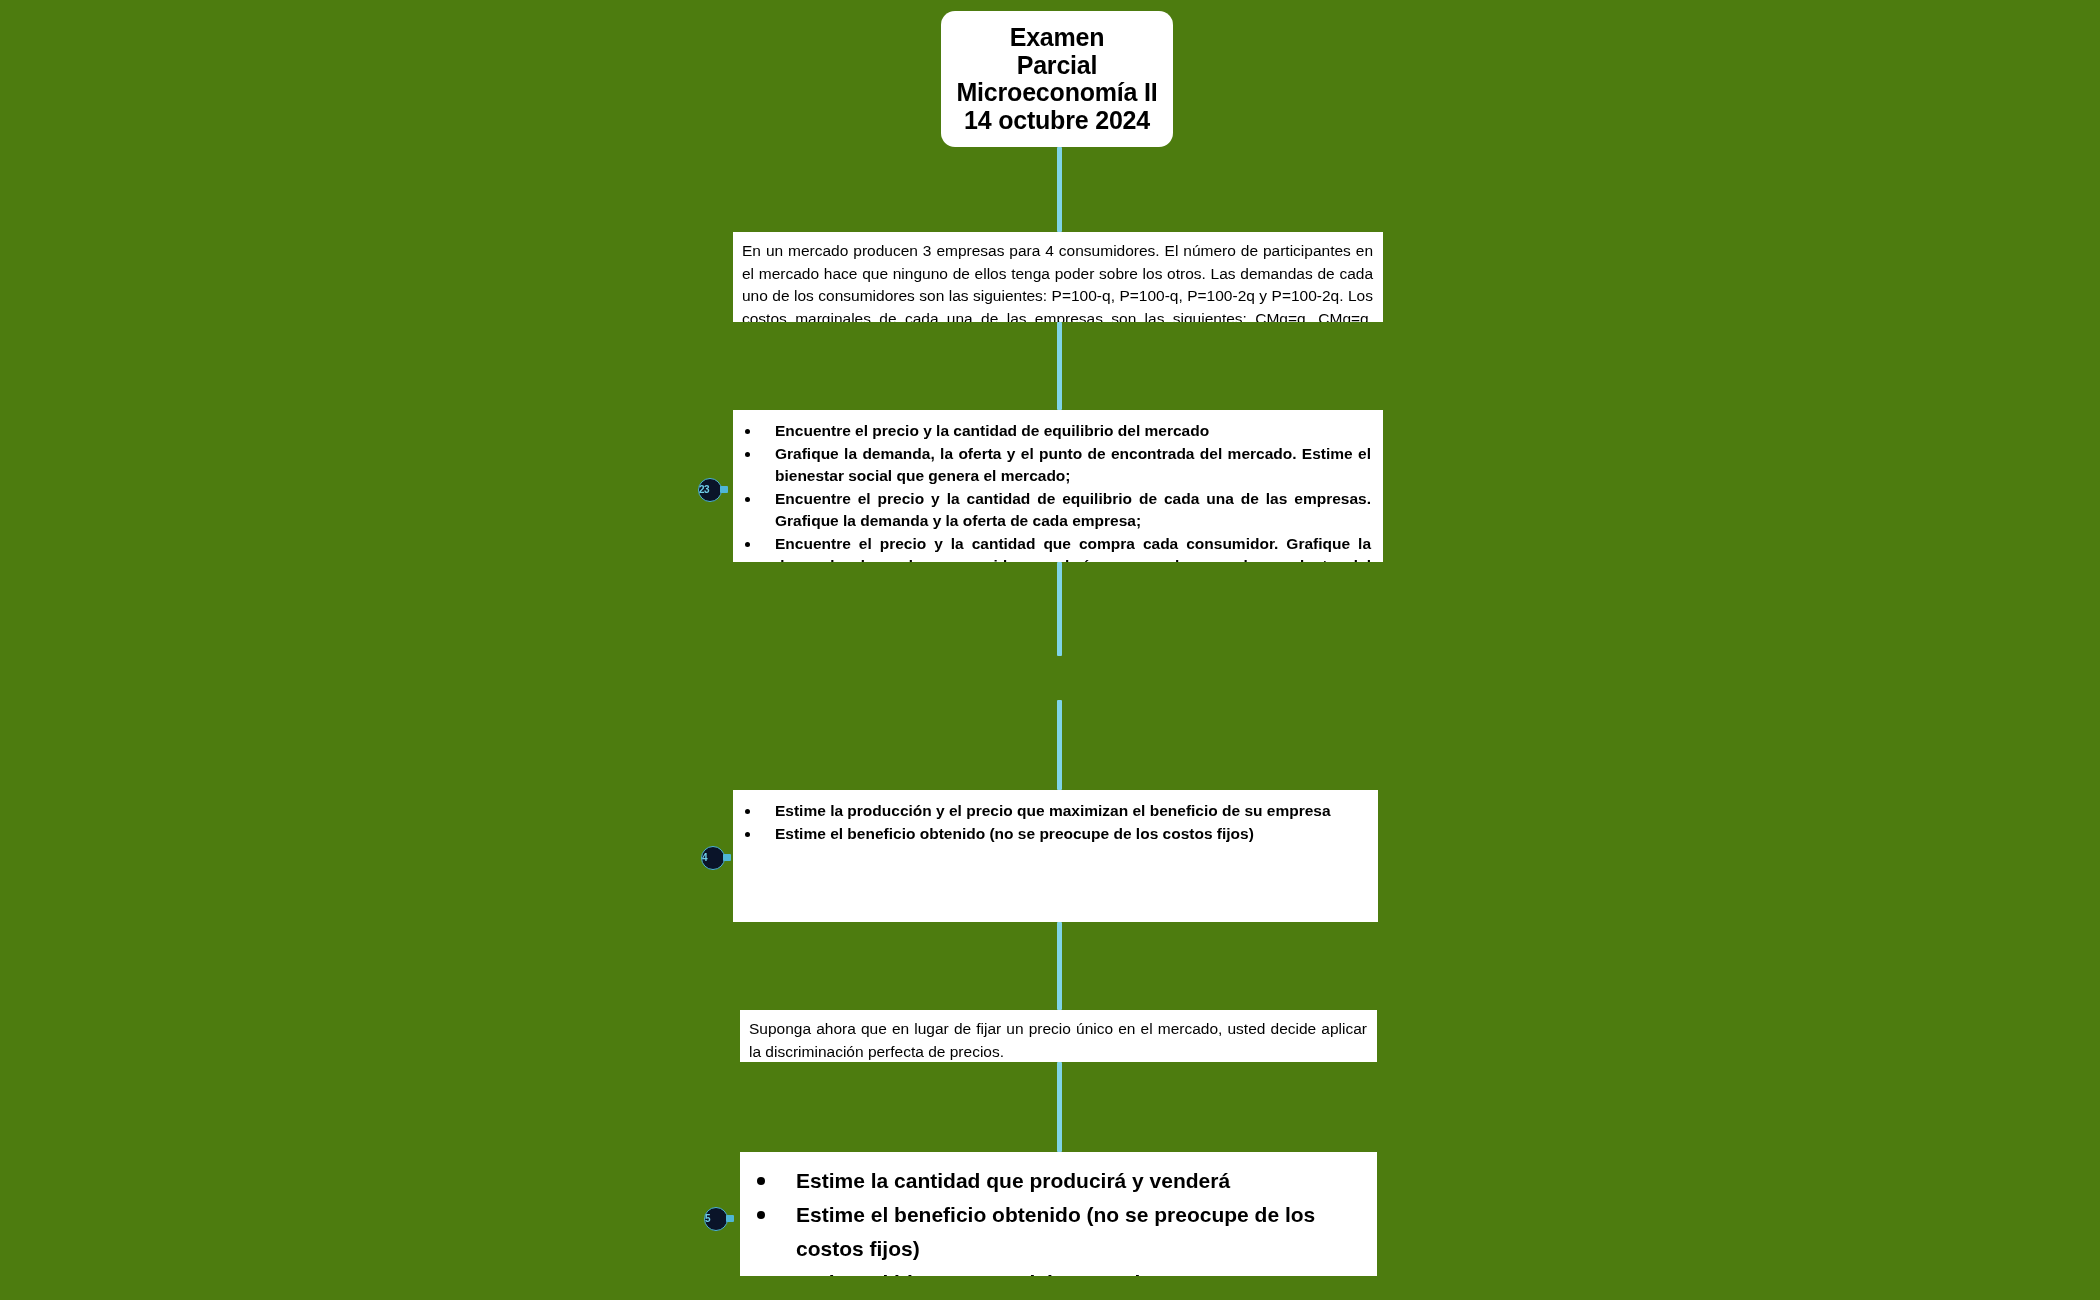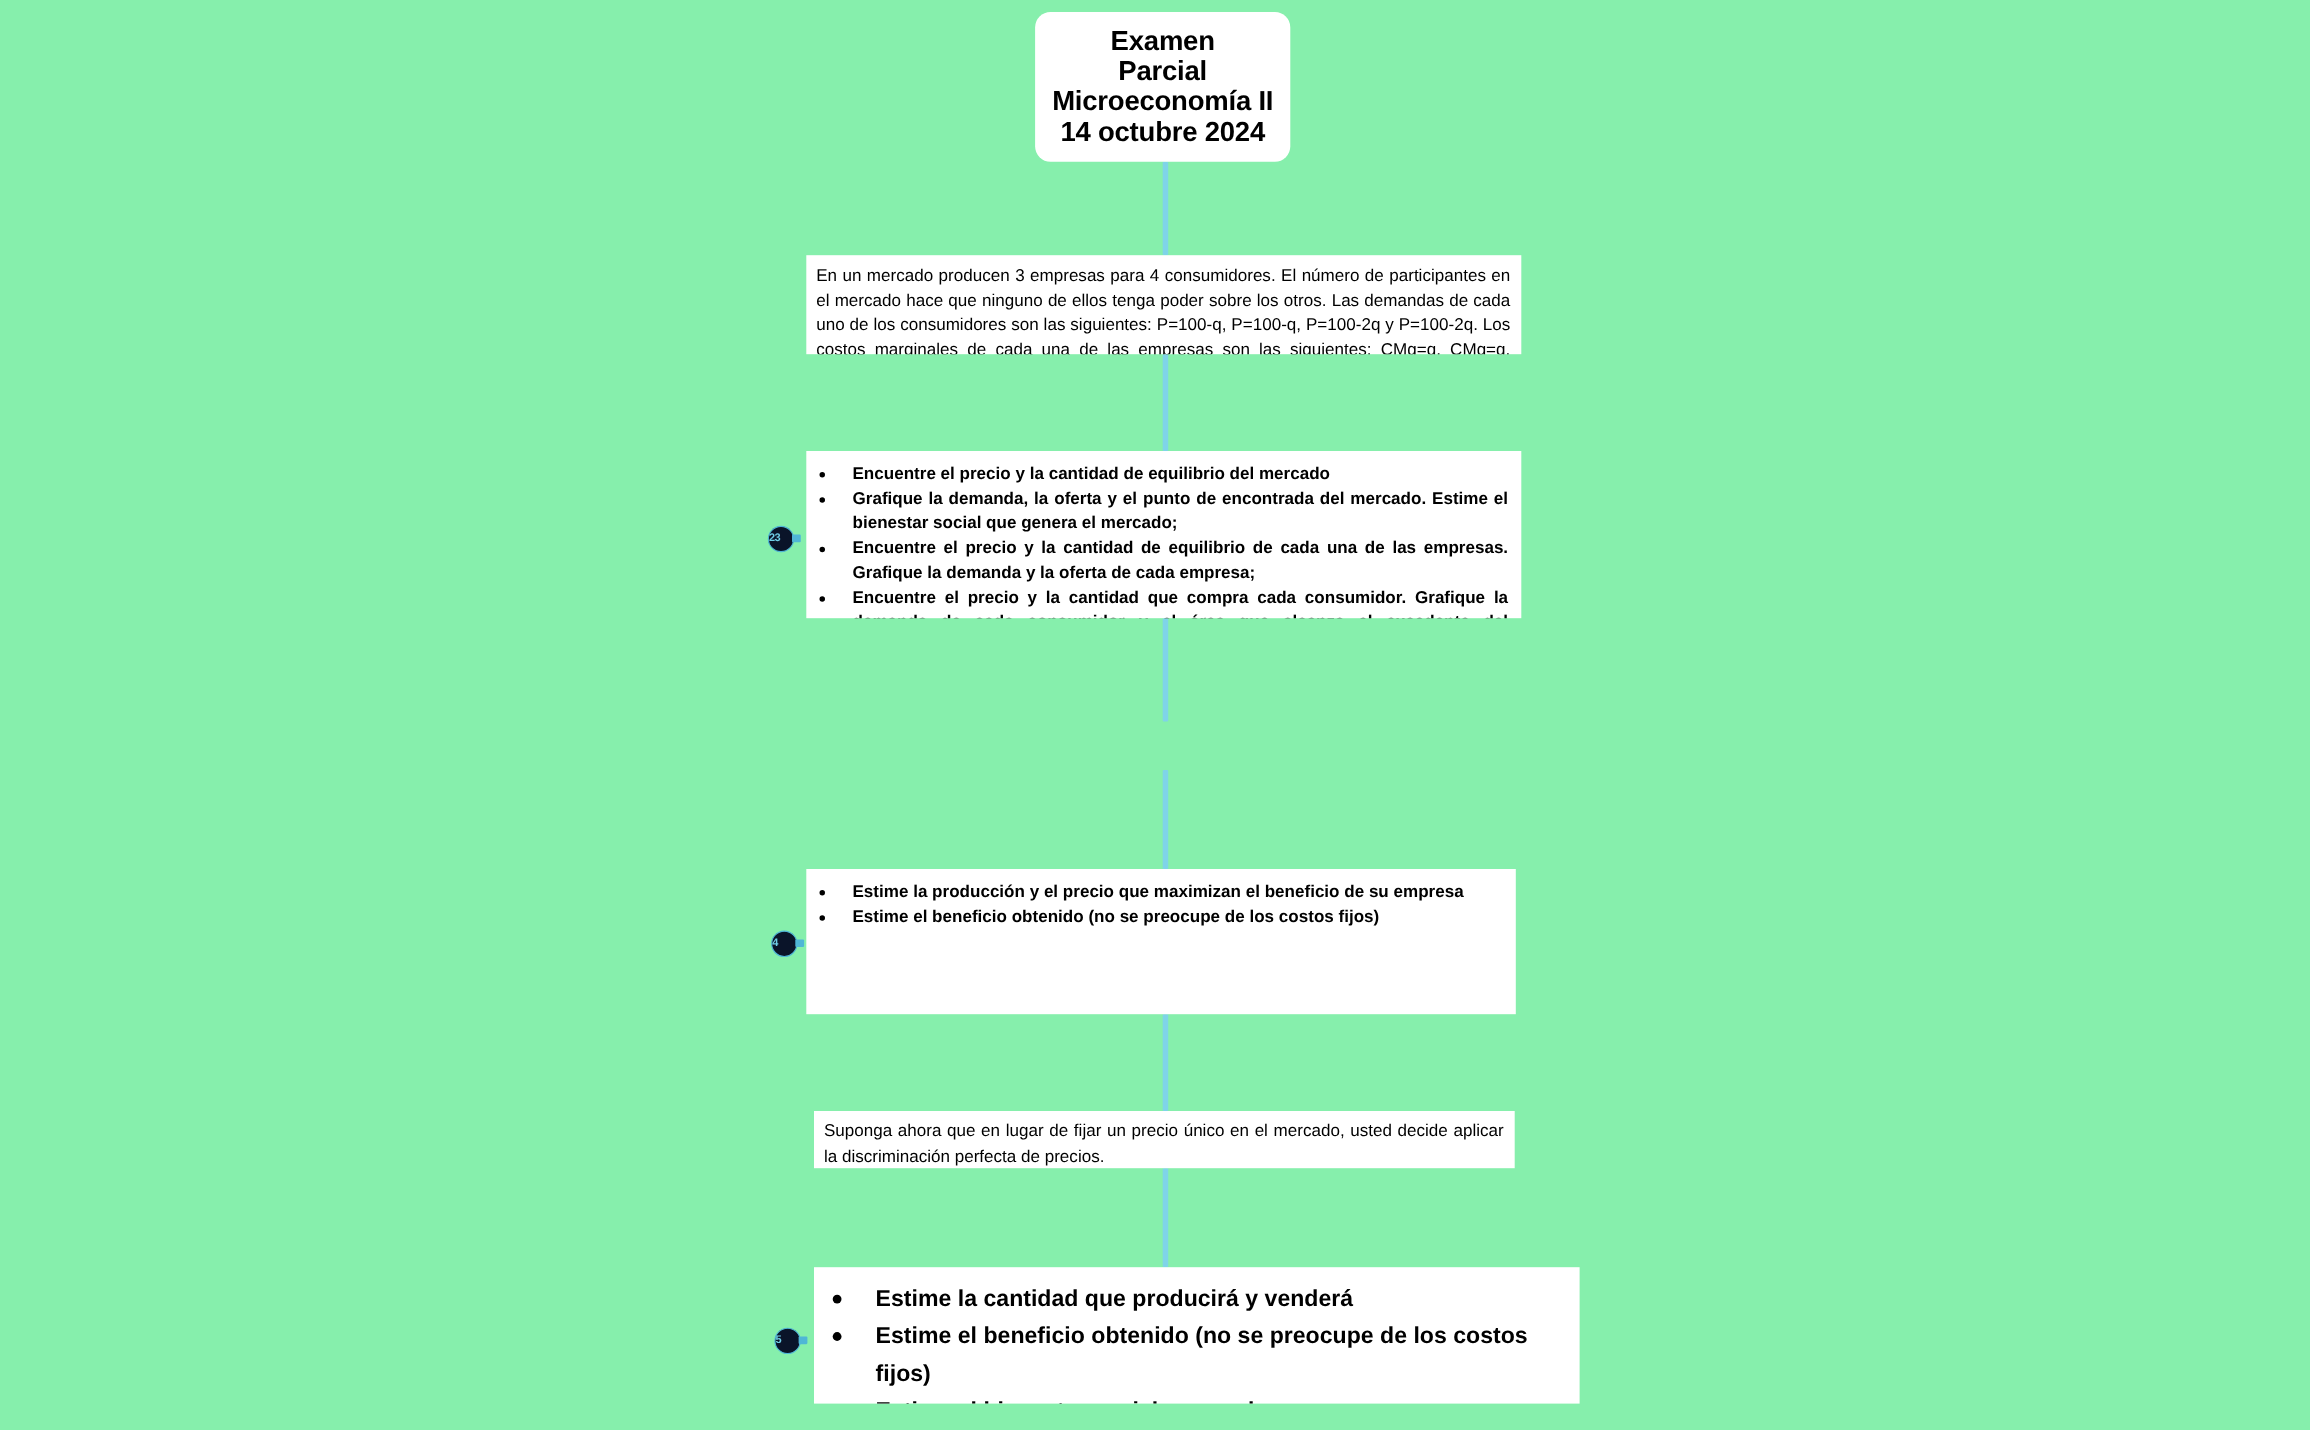--- a/index.html
+++ b/index.html
@@ -13,21 +13,21 @@
     position: relative;
     overflow: hidden;
     font-family: "Liberation Sans", sans-serif;
     -webkit-font-smoothing: antialiased;
   }
 
   
   #canvas {
     position: absolute;
     inset: 0;
-    background: #86efac;
+    background: #4d7c0f;
   }
 
   
   .connector {
     position: absolute;
     left: 1057px;
     width: 5px;
     background: #7fd4e8;
     border-radius: 1px;
   }
@@ -207,21 +207,21 @@
   <div class="node" style="left: 740px; top: 1010px; width: 637px; height: 52px; padding: 8px 10px 5px 9px; background: rgb(255, 255, 255);">
     <p class="para">Suponga ahora que en lugar de fijar un precio único en el mercado, usted decide aplicar la discriminación perfecta de precios.</p>
   </div>
 
   <div class="badge" style="left:703px; top:1206px;">
     <div class="ring">
       <span class="num">5</span>
     </div>
     <div class="tab"></div>
   </div>
-  <div class="node" style="left: 740px; top: 1152px; width: 696px; height: 124px; padding: 12px 10px 10px 9px; background: rgb(255, 255, 255);">
+  <div class="node" style="left: 740px; top: 1152px; width: 637px; height: 124px; padding: 12px 10px 10px 9px; background: rgb(255, 255, 255);">
     <ul class="blist big">
       <li>Estime la cantidad que producirá y venderá</li>
       <li>Estime el beneficio obtenido (no se preocupe de los costos fijos)</li>
       <li>Estime el bienestar social generado</li>
 
     </ul>
   </div>
 
 </div>
 

